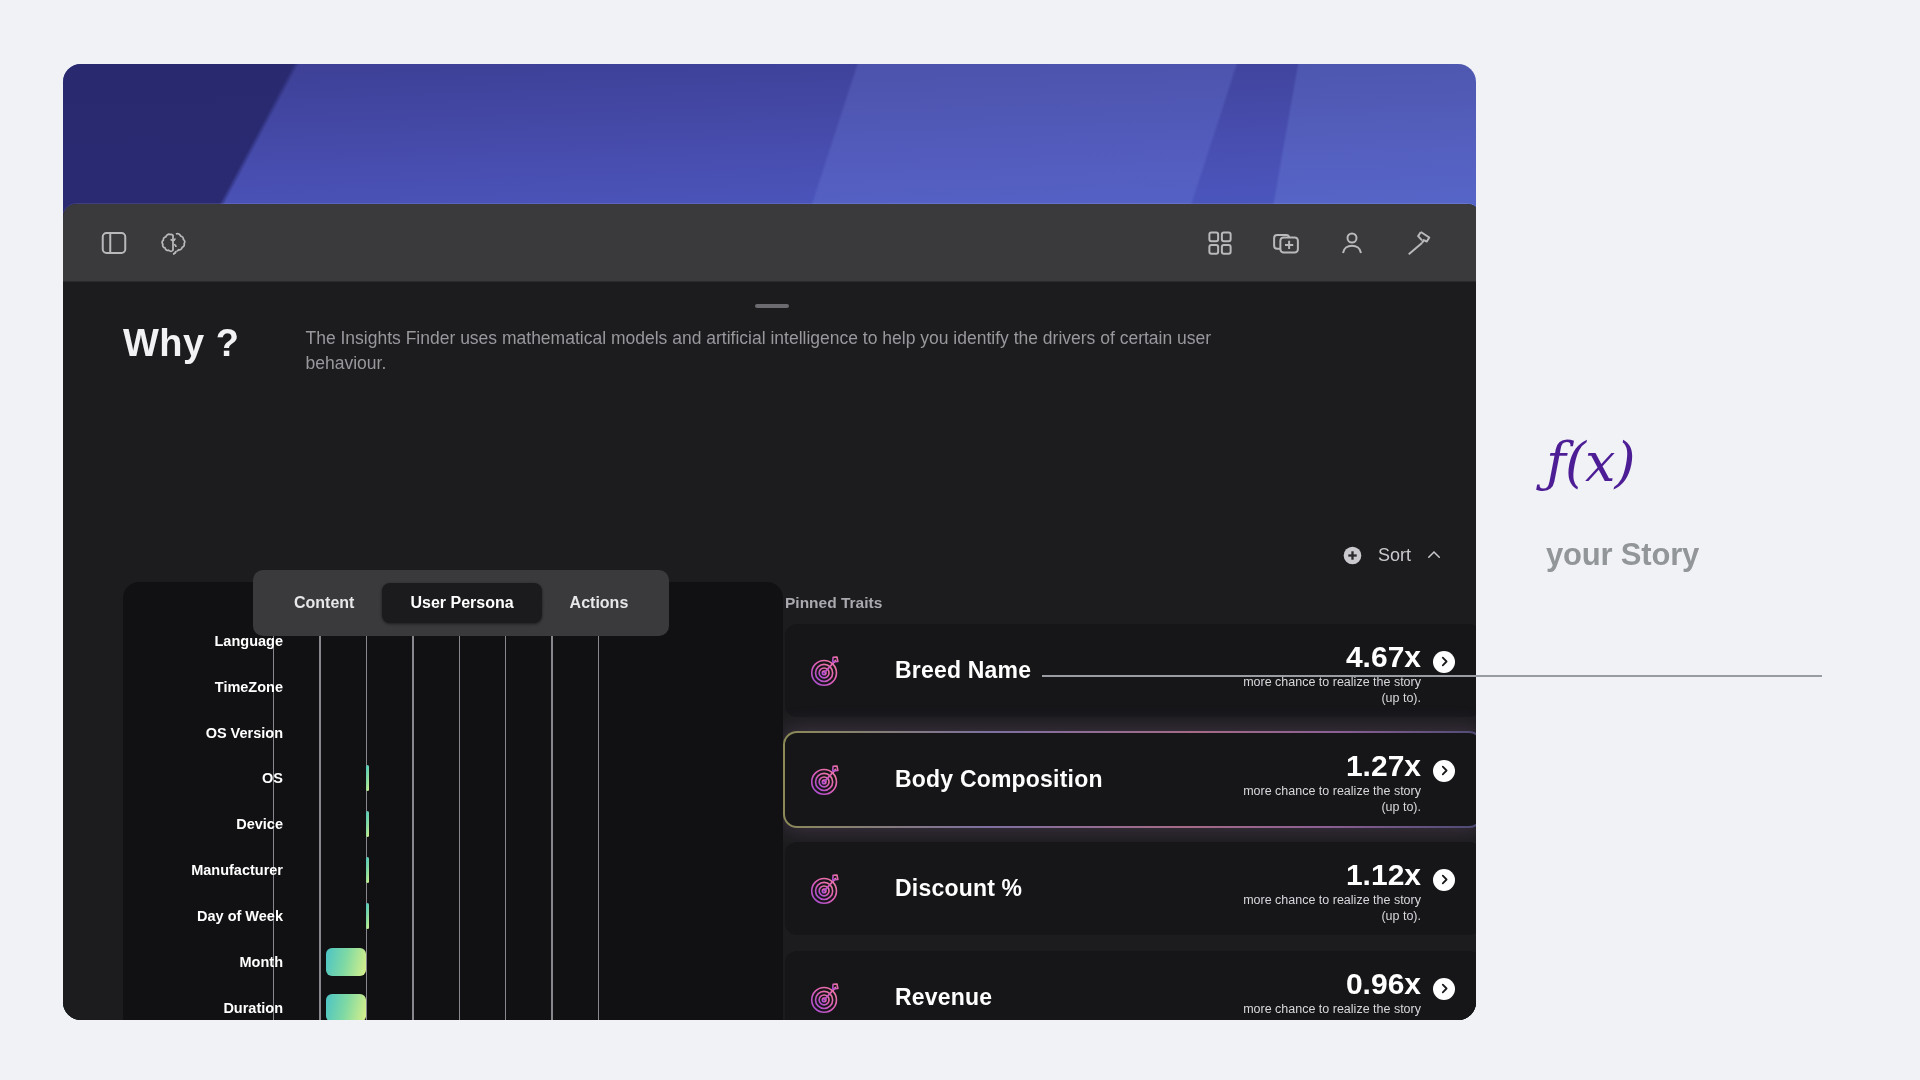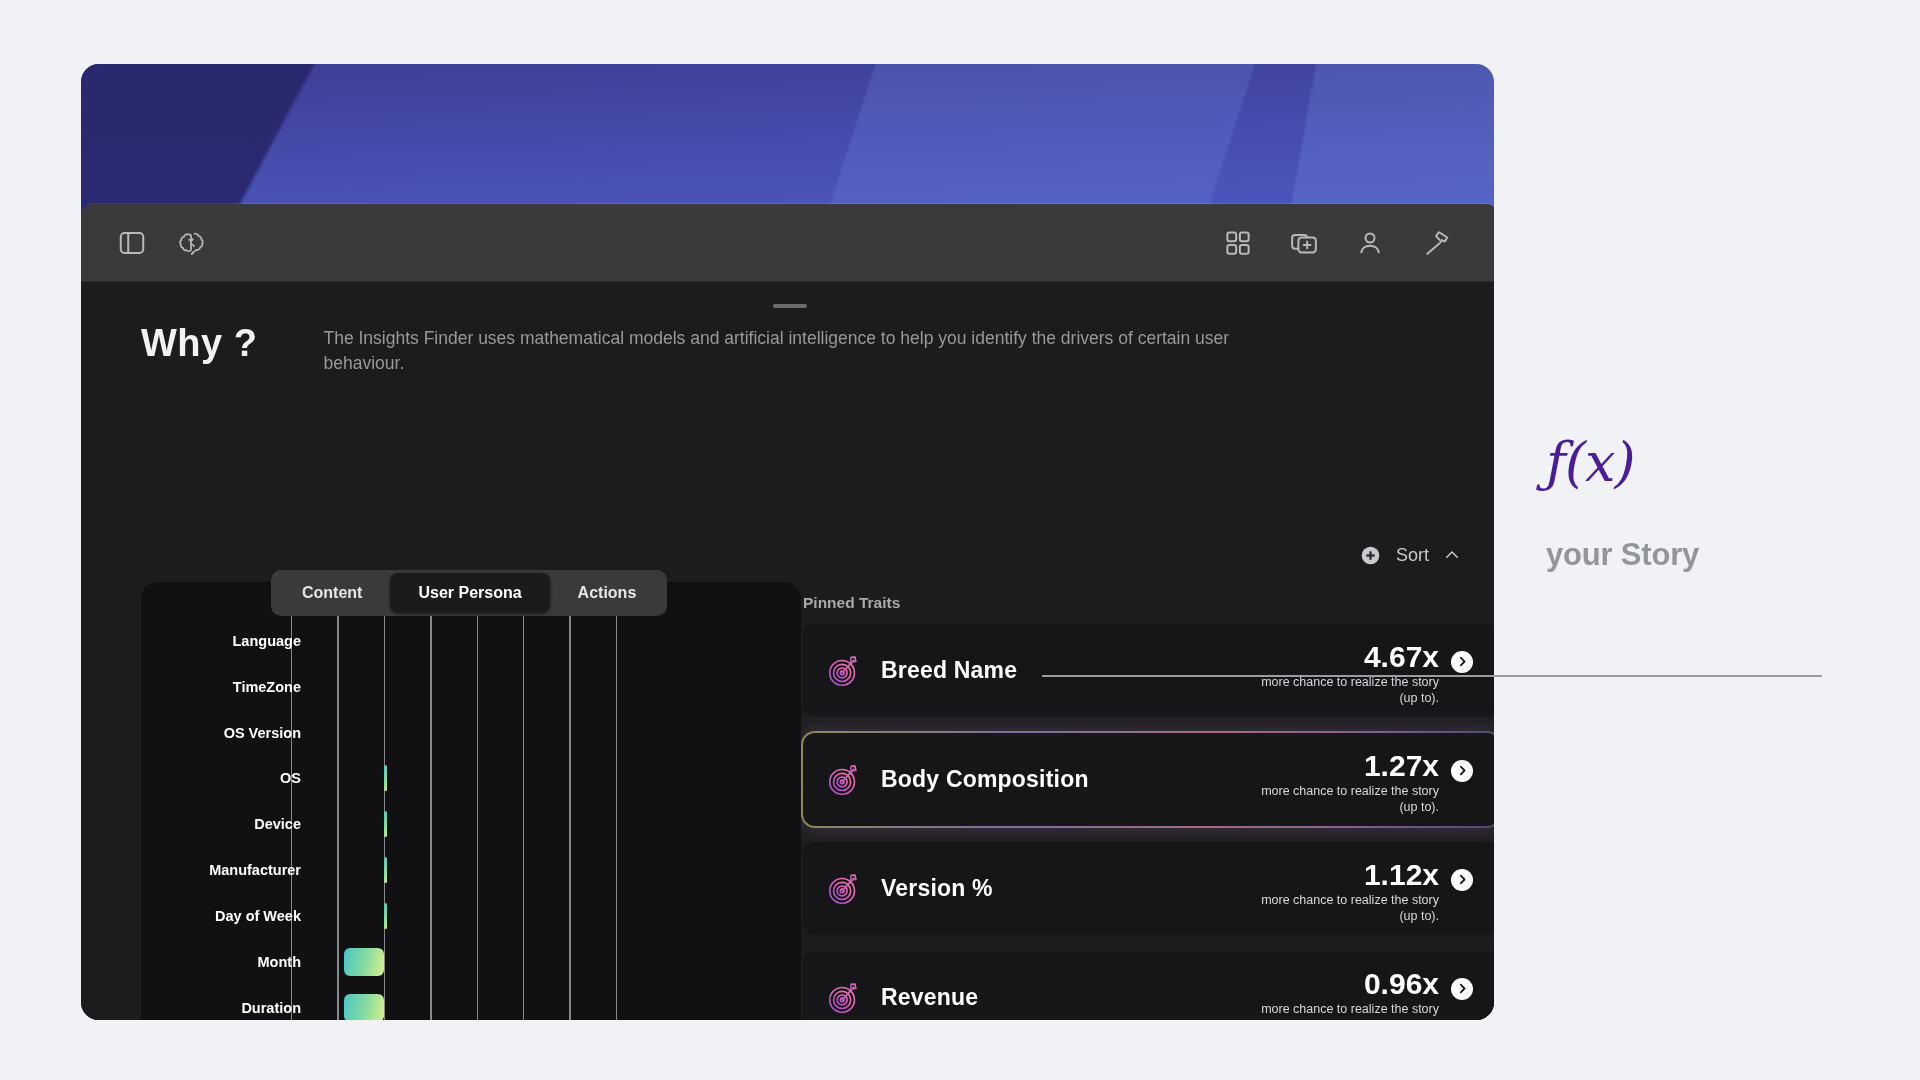--- a/index.html
+++ b/index.html
@@ -7,21 +7,21 @@
     width: 1920px; height: 1080px;
     background: #f0f2f6;
     font-family: "Liberation Sans", sans-serif;
     overflow: hidden;
   }
 
   #stage { position: relative; width: 1920px; height: 1080px; background: #f0f2f6; }
 
   
   .desktop {
-    position: absolute; left: 81px; top: 64px;
+    position: absolute; left: 63px; top: 64px;
     width: 1413px; height: 956px;
     border-radius: 18px;
     overflow: hidden;
     background: linear-gradient(178deg,
         #3d3f94 0%, #4a51b5 14%, #4a5ec9 26%,
         #3f56c4 38%, #3c3f93 50%, #4a3a86 60%,
         #6a3c7e 70%, #8c4272 78%, #3f6f74 84%,
         #2e7a65 92%, #2f7d52 100%);
   }
   .wall-band { position: absolute; inset: 0; }
@@ -76,21 +76,21 @@
   }
 
   
   .whyrow { display: flex; align-items: flex-start; gap: 24px; padding: 40px 0 0 60px; }
   .why-title { font-size: 38px; font-weight: bold; color: #f2f2f4; letter-spacing: .5px; line-height: 1; padding-top: 2px;}
   .why-desc { font-size: 17.5px; color: #98989d; line-height: 1.42; max-width: 960px; padding-top: 4px; margin-left: 42px; }
 
   
   .tabs {
     position: absolute; left: 190px; top: 288px; z-index: 6;
-    display: flex; background: #3a3a3c; border-radius: 10px; padding: 3px;
+    display: flex; background: #3a3a3c; border-radius: 10px; padding: 13px;
   }
   .tab {
     font-size: 16px; font-weight: bold; color: #e7e7ea;
     padding: 11px 28px; border-radius: 8px; white-space: nowrap;
   }
   .tab.active { background: #1b1b1e; color: #ffffff; box-shadow: 0 1px 3px rgba(0,0,0,.5); }
 
   
   .chartpanel {
     position: absolute; left: 60px; top: 300px;
@@ -135,20 +135,21 @@
     background: linear-gradient(96deg, #8c8a55 0%, #7d6fa0 30%, #a56a86 58%, #8b5f93 78%, #4a4a72 100%);
     box-shadow: 0 0 22px 2px rgba(150,110,160,.30);
   }
   .card {
     position: relative;
     display: flex; align-items: center;
     height: 93px;
     background: #161619;
     border-radius: 12px;
     padding: 0 26px 0 22px;
+    gap: 32px;
   }
   .target-icon { width: 38px; height: 38px; flex: 0 0 38px; margin-right: 18px; }
   .target-icon svg { display:block; width: 100%; height: 100%; }
   .card-name { font-size: 23px; font-weight: bold; color: #ffffff; letter-spacing: .2px; }
   .card-right { margin-left: auto; display: flex; align-items: flex-start; gap: 12px; padding-top: 6px;}
   .card-metrics { text-align: right; }
   .card-mult { font-size: 30px; font-weight: bold; color: #ffffff; line-height: 1.05; }
   .card-sub { font-size: 12.5px; color: #d8d8dc; line-height: 1.25; margin-top: 3px; }
   .card-arrow {
     width: 22px; height: 22px; border-radius: 50%;
@@ -399,21 +400,21 @@
         </linearGradient>
       </defs>
       <circle cx="18" cy="22" r="13" stroke="url(#tg)" stroke-width="1.7"></circle>
       <circle cx="18" cy="22" r="9" stroke="url(#tg)" stroke-width="1.7"></circle>
       <circle cx="18" cy="22" r="5.2" stroke="url(#tg)" stroke-width="1.7"></circle>
       <circle cx="18" cy="22" r="1.9" stroke="url(#tg)" stroke-width="1.7"></circle>
       <path d="M18 22 L30 9" stroke="url(#tg)" stroke-width="1.9"></path>
       <path d="M27.5 5.5 L27 10.5 L32.5 10 L31.5 5.2 Z" stroke="url(#tg)" stroke-width="1.7" stroke-linejoin="round"></path>
     </svg>
                   </span>
-                  <div class="card-name">Version %</div>
+                  <div class="card-name">Discount %</div>
                   <div class="card-right">
                     <div class="card-metrics">
                       <div class="card-mult">1.12x</div>
                       <div class="card-sub">
                         <div>more chance to realize the story</div>
                         <div>(up to).</div>
                       </div>
                     </div>
                     <div class="card-arrow">
                       <svg viewBox="0 0 16 16" fill="none" stroke="currentColor" stroke-width="2.6" stroke-linecap="round" stroke-linejoin="round">

